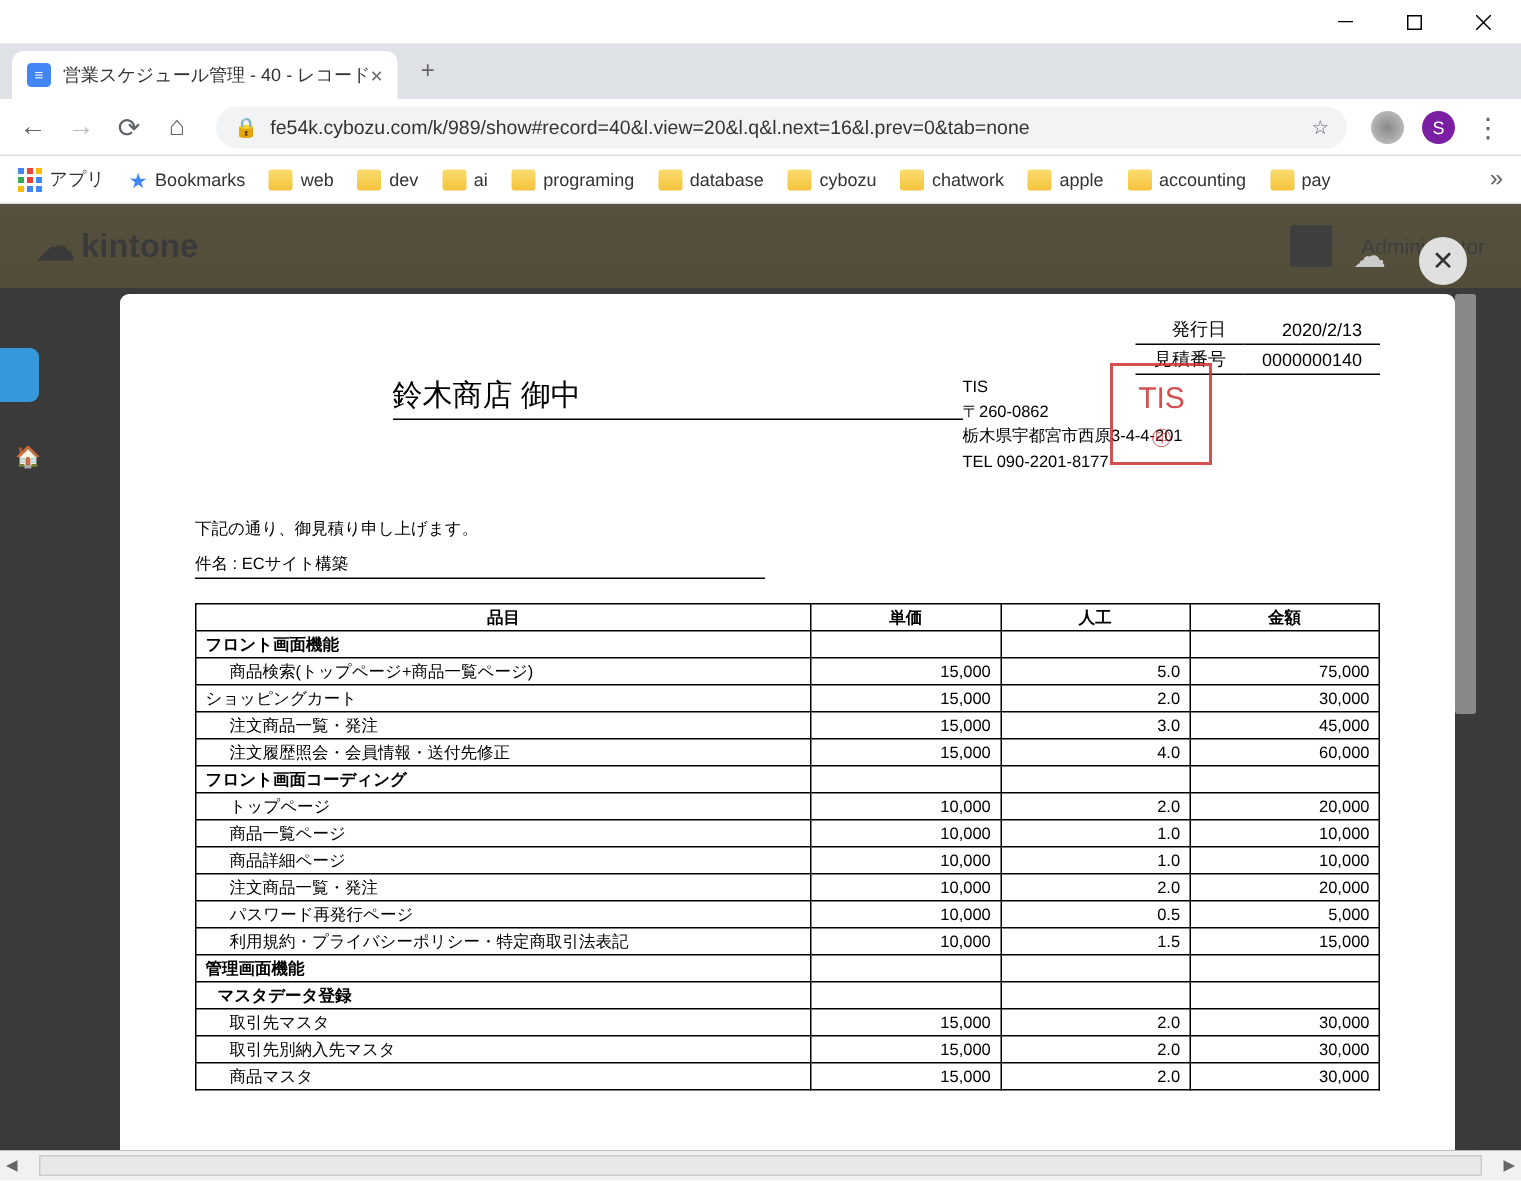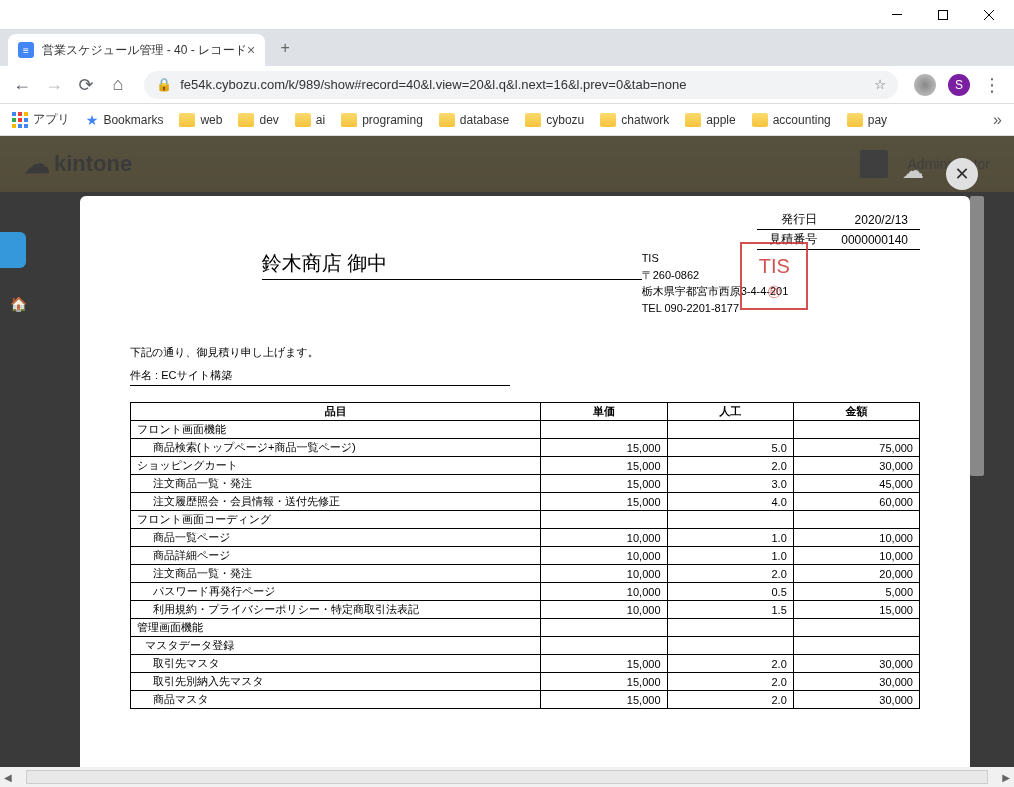--- a/index.html
+++ b/index.html
@@ -47,21 +47,21 @@
 .pinfo{display:flex;justify-content:center;align-items:flex-start;margin-bottom:10px}
 .pcust{font-size:20px;border-bottom:1px solid #000;padding-bottom:2px;width:380px}
 .pcomp{font-size:11px;line-height:1.5;position:relative}
 .stamp{position:absolute;right:-20px;top:-8px;width:68px;height:68px;border:2px solid #c33;color:#c33;display:flex;flex-direction:column;align-items:center;justify-content:center;font-size:20px;font-family:serif;opacity:0.85}
 .pnote{font-size:11px;margin:29px 0 8px}
 .psubj{font-size:11px;border-bottom:1px solid #000;padding-bottom:2px;width:380px;margin-bottom:16px}
 .ptable{width:100%;border-collapse:collapse;font-size:11px}
 .ptable th,.ptable td{border:1px solid #000;padding:1px 6px;height:15px}
 .ptable th{text-align:center;font-weight:bold}
 .ptable td.num{text-align:right}
-.ptable td.sec{font-weight:normal}
+.ptable td.sec{font-weight:bold}
 .scrollbar-v{position:absolute;top:60px;right:30px;bottom:0;width:14px;background:#3a3a3a}
 .scrollbar-v .thumb{position:absolute;top:0;width:100%;height:280px;background:#888;border-radius:2px}
 .statusbar{position:absolute;bottom:0;left:0;right:0;height:20px;background:#f1f1f1;display:flex;align-items:center;font-size:10px;color:#555;padding:0 4px}
 .sb-track{flex:1;height:14px;background:#e8e8e8;border:1px solid #ccc;position:relative;margin:0 14px}
 .sb-arrow{cursor:pointer;font-size:10px;color:#666}
 .sidetab{position:absolute;top:96px;left:0;width:26px;height:36px;background:#3498db;border-radius:0 6px 6px 0;z-index:5}
 .homeicon{position:absolute;top:160px;left:10px;color:#888;font-size:14px;z-index:3}
 </style>
 </head>
 <body>
@@ -259,20 +259,26 @@
               <td class="num">4.0</td>
               <td class="num">60,000</td>
             </tr>
             <tr>
               <td class="sec" colspan="1">フロント画面コーディング</td>
               <td></td>
               <td></td>
               <td></td>
             </tr>
             <tr>
+              <td style="padding-left:22px">トップページ</td>
+              <td class="num">10,000</td>
+              <td class="num">2.0</td>
+              <td class="num">20,000</td>
+            </tr>
+            <tr>
               <td style="padding-left:22px">商品一覧ページ</td>
               <td class="num">10,000</td>
               <td class="num">1.0</td>
               <td class="num">10,000</td>
             </tr>
             <tr>
               <td style="padding-left:22px">商品詳細ページ</td>
               <td class="num">10,000</td>
               <td class="num">1.0</td>
               <td class="num">10,000</td>

